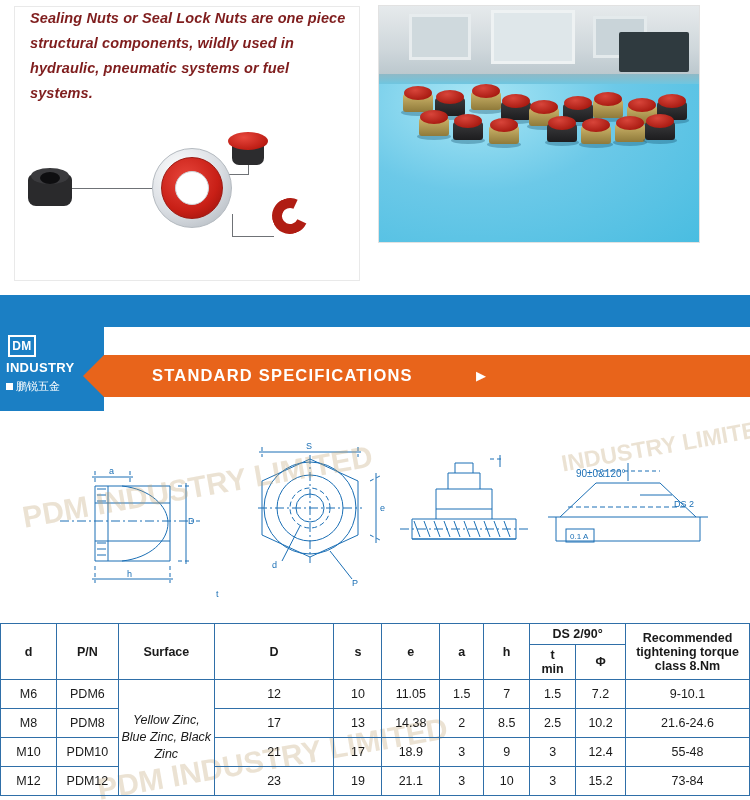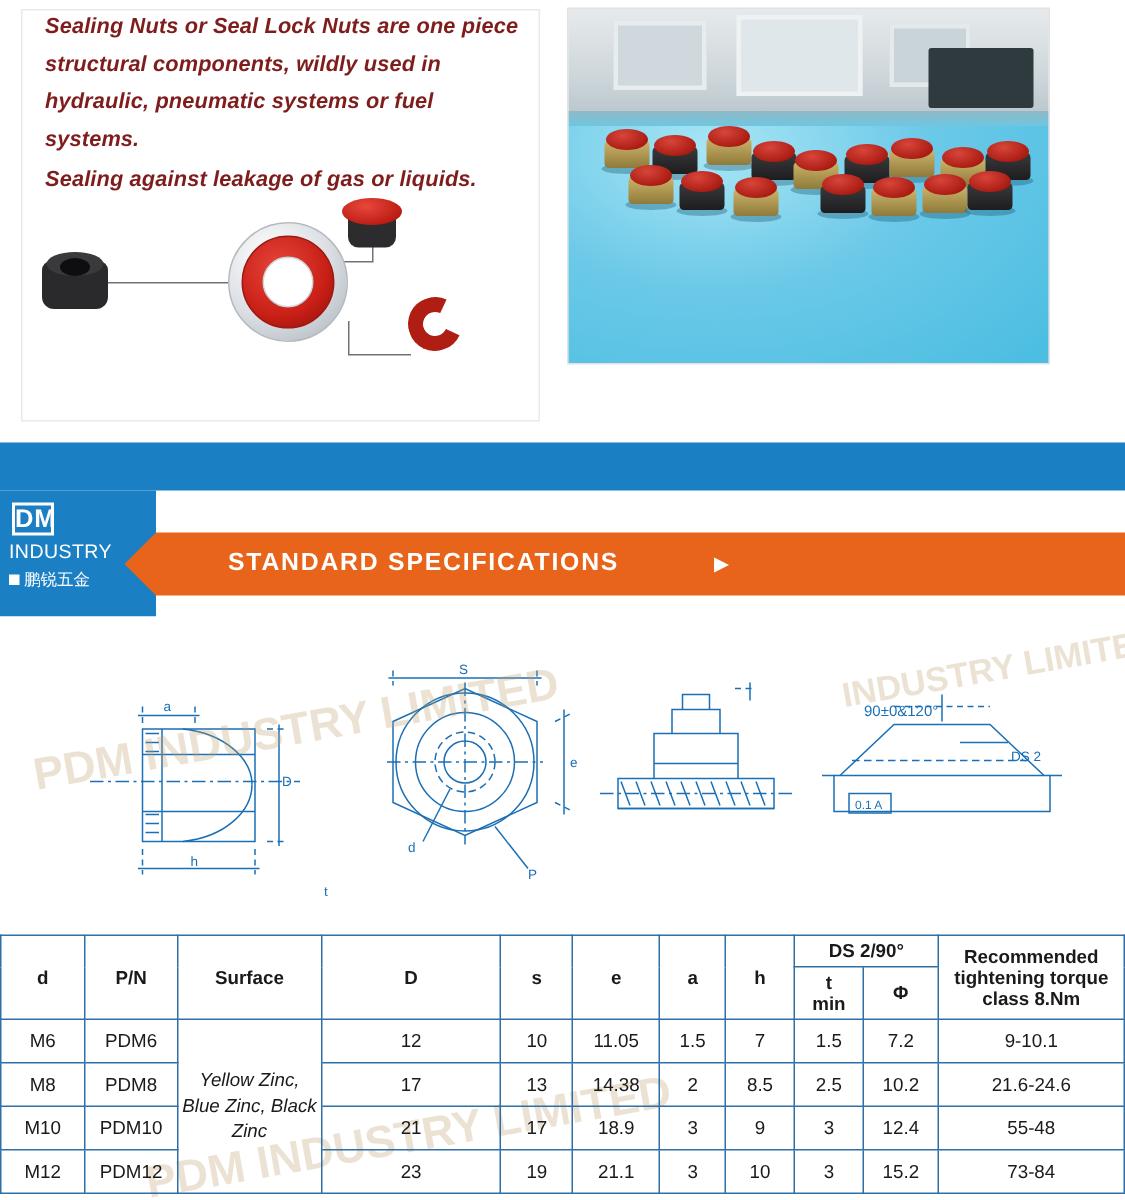--- a/index.html
+++ b/index.html
@@ -143,25 +143,25 @@
     background: #1b7fc4;
   }
 
   
   .logo-block {
     position: absolute; left: 0; top: 327px; width: 104px; height: 84px;
     background: #1b7fc4; color: #fff;
   }
   .logo-dm {
     position: absolute; left: 8px; top: 8px; width: 28px; height: 22px;
-    border: 2px solid #ffffff; font-size: 17px; font-weight: bold;
+    border: 2px solid #ffffff; font-size: 12px; font-weight: bold;
     text-align: center; line-height: 18px; letter-spacing: 0.5px;
   }
   .logo-industry {
-    position: absolute; left: 6px; top: 33px; font-size: 13px; font-weight: normal;
+    position: absolute; left: 6px; top: 33px; font-size: 13px; font-weight: bold;
     letter-spacing: 0.3px;
   }
   .logo-cn {
     position: absolute; left: 6px; top: 52px; font-size: 11px;
   }
   .logo-cn .sq {
     display:inline-block; width:7px; height:7px; background:#fff; margin-right:3px;
   }
 
   .banner {
@@ -223,21 +223,20 @@
 <body>
 
 <div class="page">
 
   <div class="top-section">
 
     <div class="text-card"></div>
 
     <div class="intro-text">
       <div>Sealing Nuts or Seal Lock Nuts are one piece structural components, wildly used in hydraulic, pneumatic systems or fuel systems.</div>
-      <div class="line2">Sealing against leakage of gas or liquids.</div>
     </div>
 
     <div class="diagram-area">
       <div class="conn-line" style="left:248px; top:18px; width:1px; height:26px;"></div>
       <div class="conn-line" style="left:218px; top:44px; width:31px; height:1px;"></div>
       <div class="conn-line" style="left:218px; top:44px; width:1px; height:20px;"></div>
       <div class="conn-line" style="left:232px; top:84px; width:1px; height:22px;"></div>
       <div class="conn-line" style="left:232px; top:106px; width:42px; height:1px;"></div>
       <div class="conn-line" style="left:72px; top:58px; width:80px; height:1px;"></div>
 

